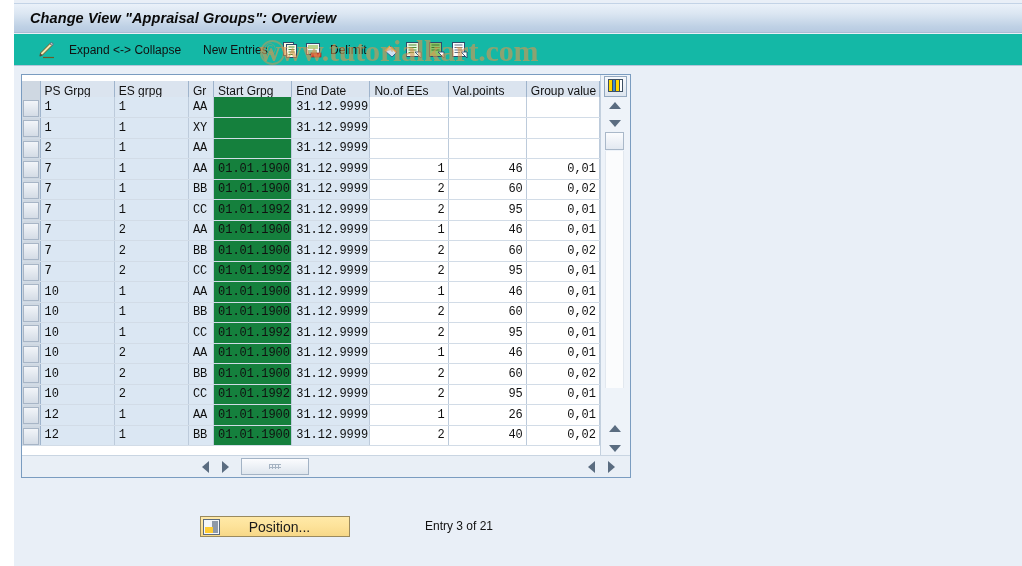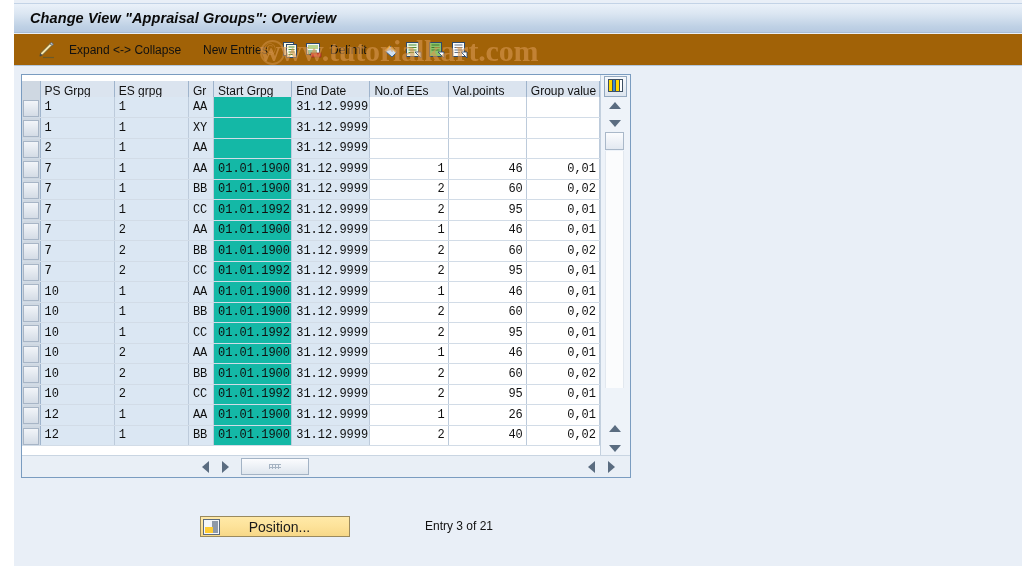--- a/index.html
+++ b/index.html
@@ -52,21 +52,21 @@
     letter-spacing: 0.1px;
   }
 
   
   #toolbar {
     position: absolute;
     left: 0px;
     top: 34px;
     width: 1008px;
     height: 32px;
-    background: #a16207;
+    background: #14b8a6;
     border-bottom: 1px solid #b4c6da;
     box-sizing: border-box;
   }
   .tb-item {
     position: absolute;
     top: 0;
     height: 32px;
     display: flex;
     align-items: center;
     white-space: nowrap;
@@ -173,21 +173,21 @@
     box-sizing: border-box;
     font-family: "Liberation Mono", monospace;
     font-size: 12px;
     color: #101010;
   }
   table.tbl td.key {
     background: #dbe7f3;
     font-family: "Liberation Mono", monospace;
   }
   table.tbl td.plain {
-    background: #14b8a6;
+    background: #15803d;
   }
   table.tbl td.num {
     text-align: right;
     background: #ffffff;
   }
   table.tbl td.sel {
     background: #cfd8e2;
     border-right: 1px solid #9fb4cc;
     padding: 0;
   }

